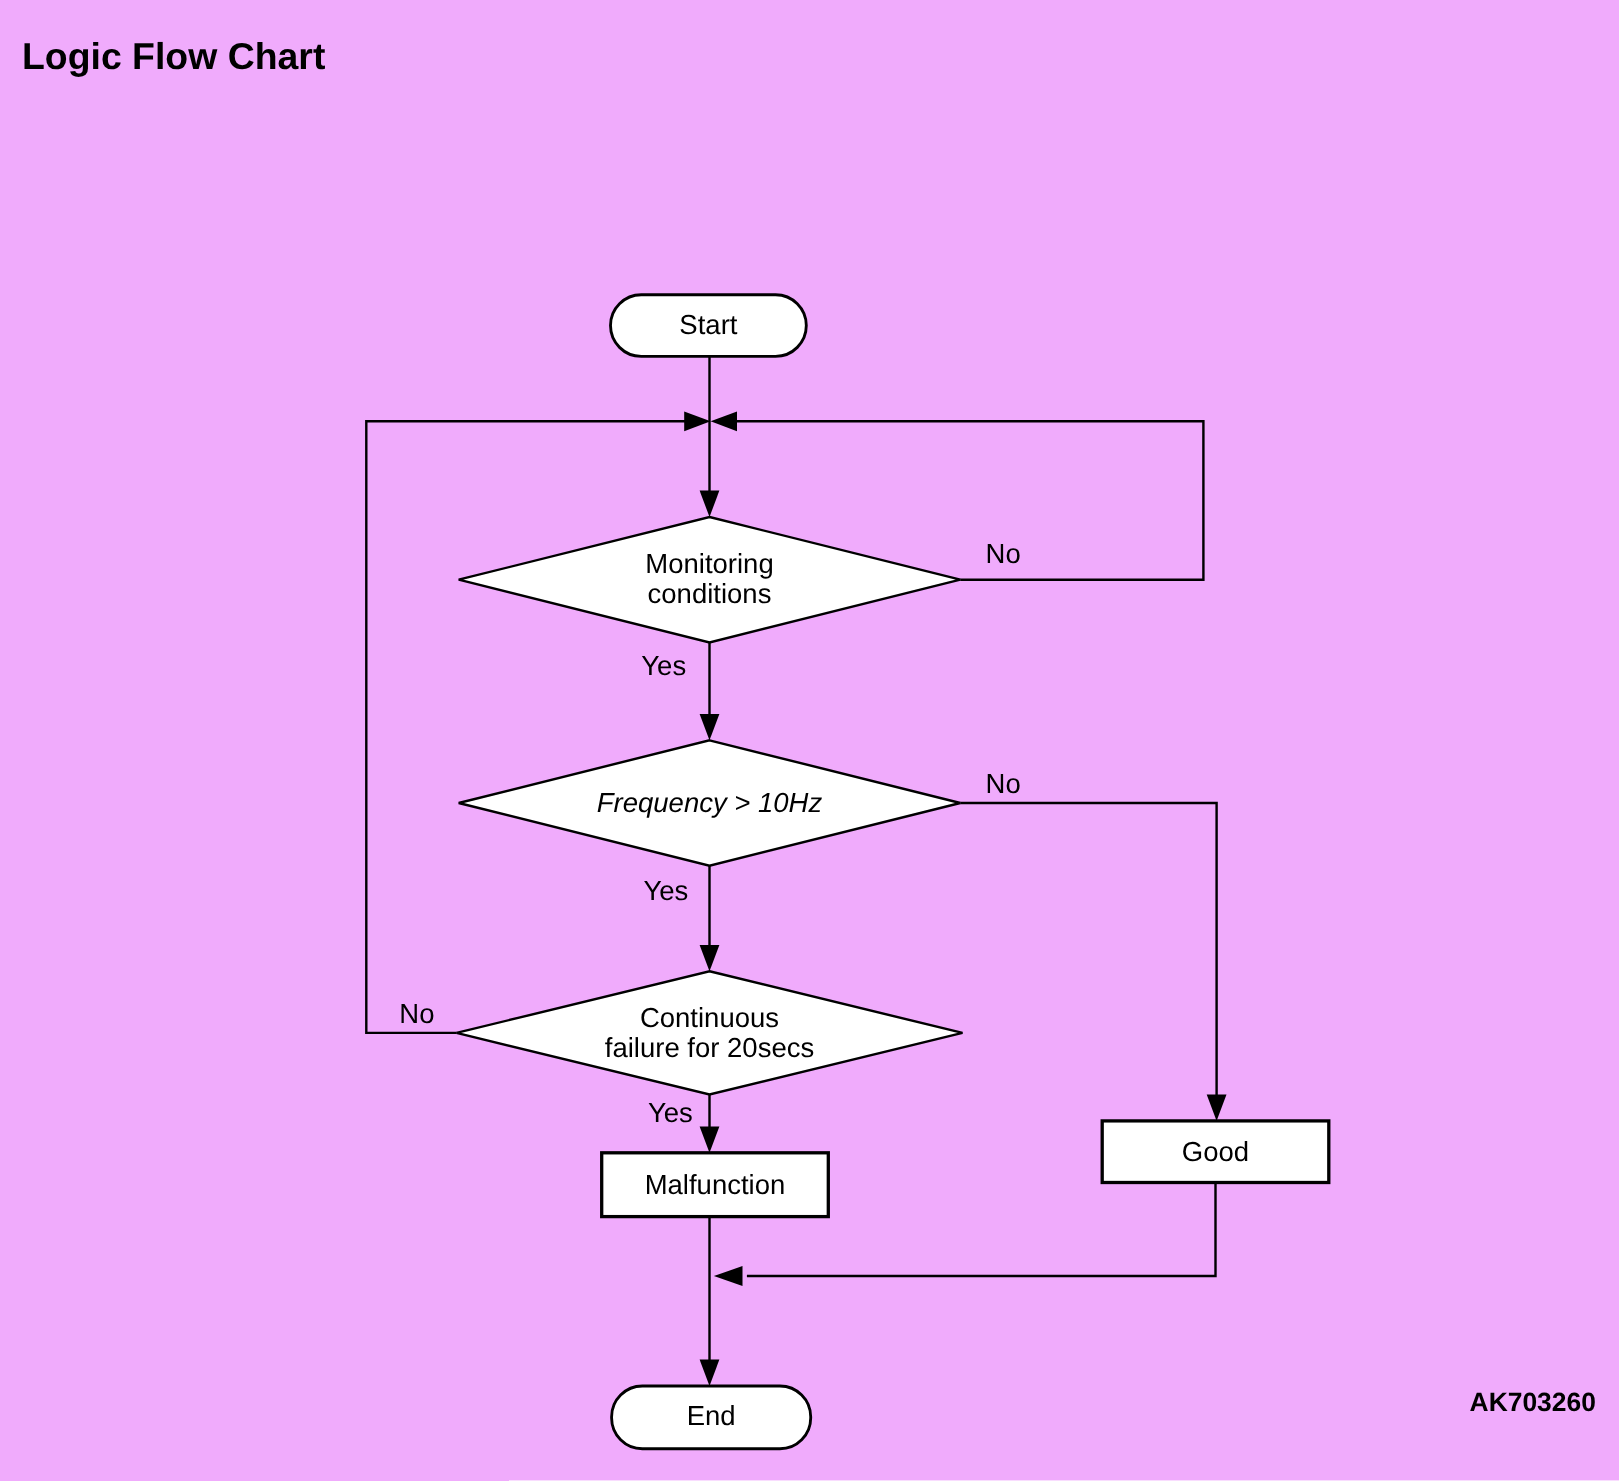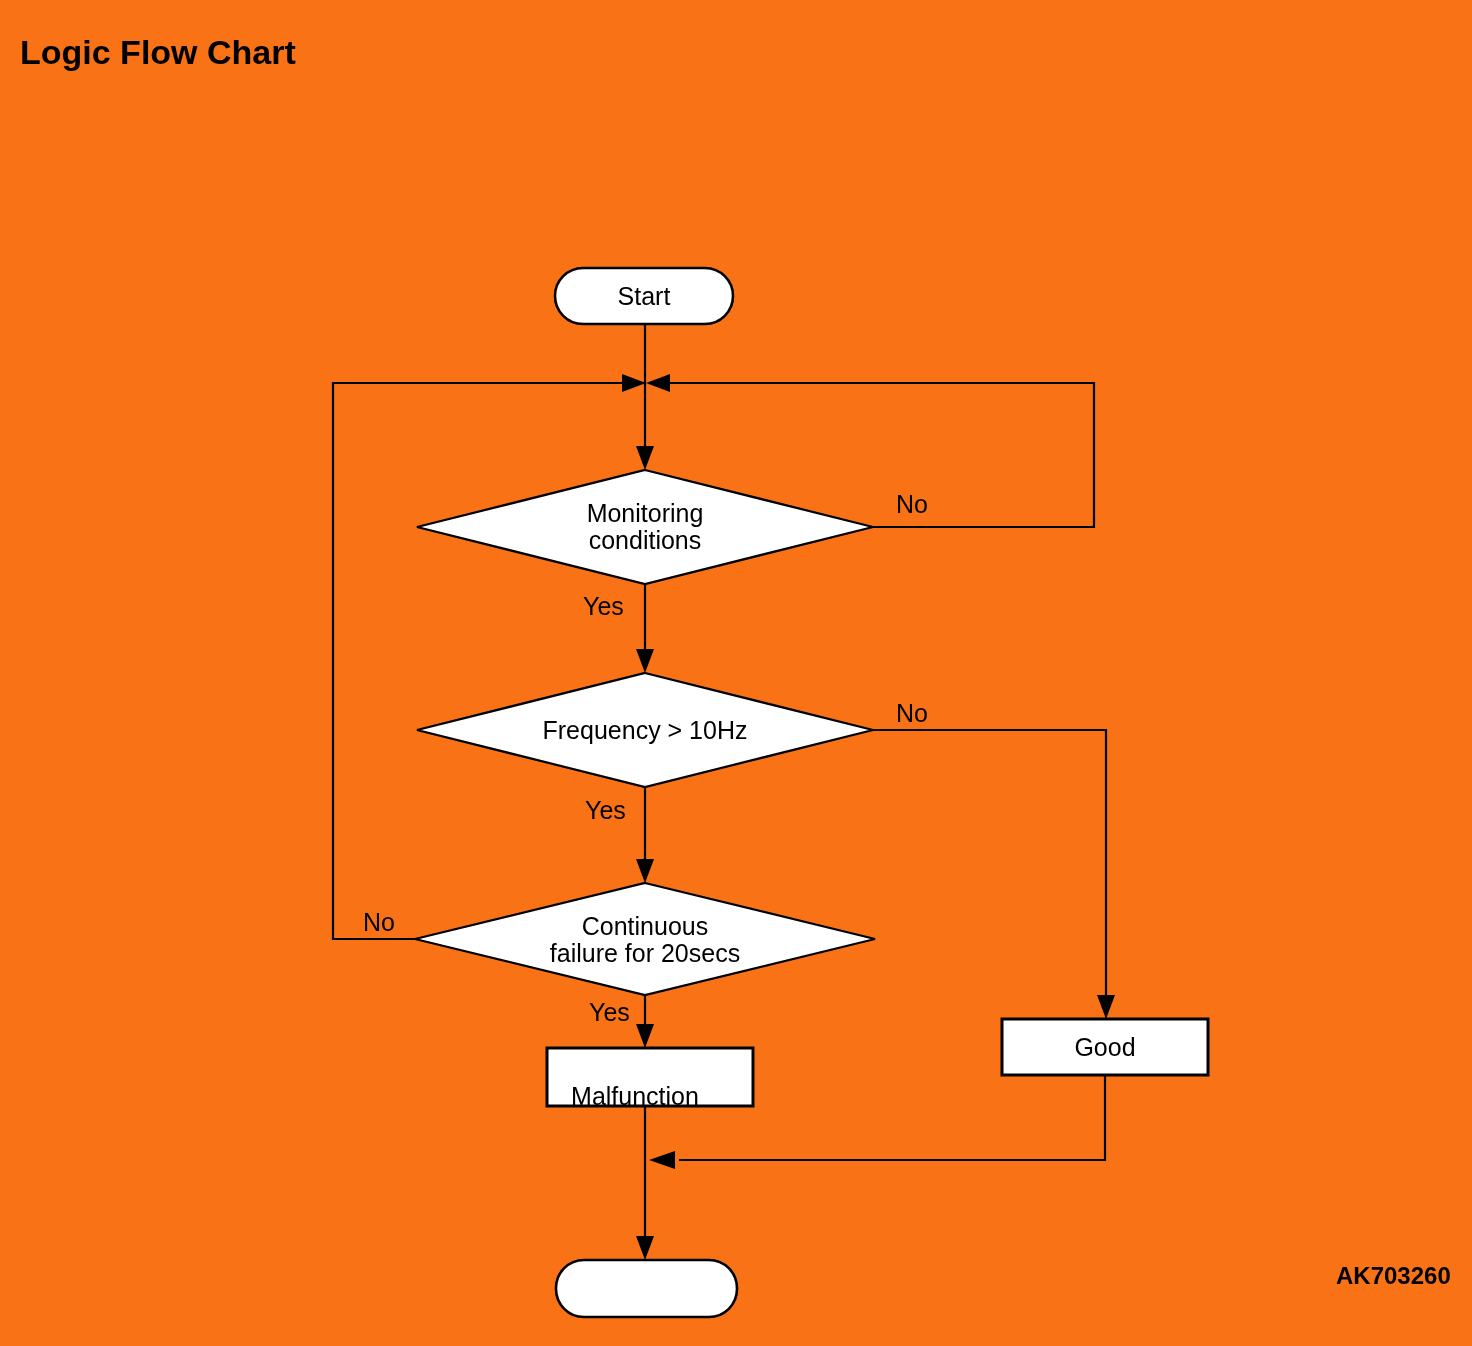--- a/index.html
+++ b/index.html
@@ -4,21 +4,21 @@
 <style>
   html, body {
     margin: 0;
     padding: 0;
     background: #ffffff;
   }
   .canvas {
     position: relative;
     width: 1472px;
     height: 1346px;
-    background: #f97316;
+    background: #f0abfc;
     font-family: "Liberation Sans", sans-serif;
     color: #000000;
     overflow: hidden;
   }
   .page-title {
     position: absolute;
     left: 20px;
     top: 12px;
     font-size: 34px;
     font-weight: bold;
@@ -104,37 +104,40 @@
 
   <div class="node-label" style="left:555px; top:266px; width:178px; height:60px;">
     <span>Start</span>
   </div>
 
   <div class="node-label" style="left:495px; top:499px; width:300px; height:56px;text-align:right;">
     <span>Monitoring</span>
     <span>conditions</span>
   </div>
 
-  <div class="node-label" style="left:495px; top:716px; width:300px; height:28px;">
+  <div class="node-label" style="left:495px; top:716px; width:300px; height:28px;font-style:italic;">
     <span>Frequency &gt; 10Hz</span>
   </div>
 
   <div class="node-label" style="left:475px; top:912px; width:340px; height:56px;">
     <span>Continuous</span>
     <span>failure for 20secs</span>
   </div>
 
-  <div class="node-label" style="left:532px; top:1048px; width:206px; height:58px;margin-top:19px;">
+  <div class="node-label" style="left:547px; top:1048px; width:206px; height:58px;">
     <span>Malfunction</span>
   </div>
 
   <div class="node-label" style="left:1002px; top:1019px; width:206px; height:56px;text-align:center;">
     <span>Good</span>
   </div>
 
+  <div class="node-label" style="left:556px; top:1258px; width:181px; height:58px;">
+    <span>End</span>
+  </div>
 
   <div class="edge-label" style="left:583px; top:594px;">Yes</div>
   <div class="edge-label" style="left:896px; top:492px;">No</div>
 
   <div class="edge-label" style="left:585px; top:798px;">Yes</div>
   <div class="edge-label" style="left:896px; top:701px;">No</div>
 
   <div class="edge-label" style="left:589px; top:1000px;">Yes</div>
   <div class="edge-label" style="left:363px; top:910px;">No</div>
 

